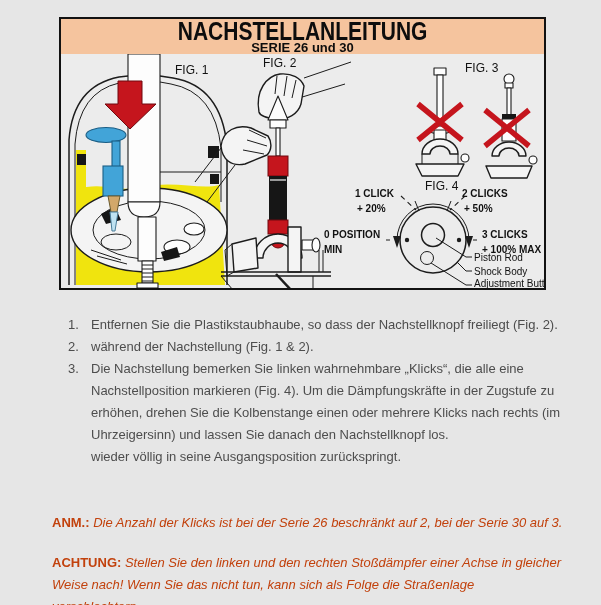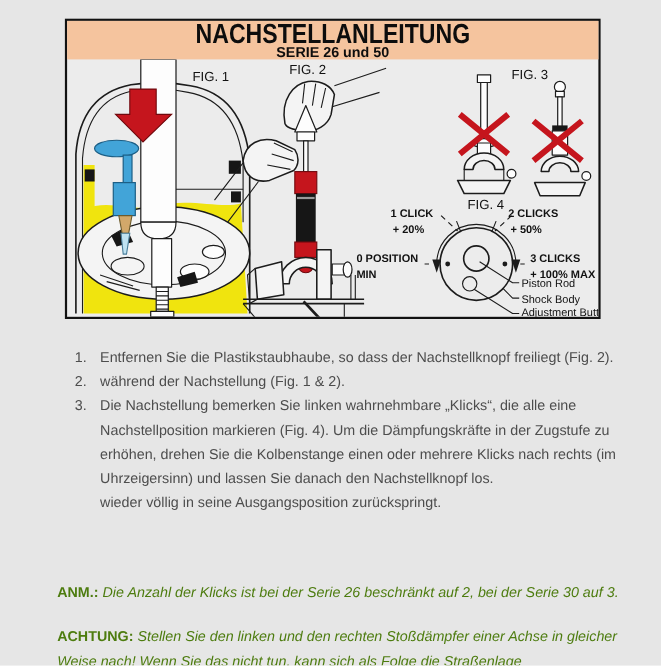--- a/index.html
+++ b/index.html
@@ -30,36 +30,36 @@
   .yellow{fill:var(--oil_yellow);}
   .ft{font:12px "Liberation Sans",sans-serif;fill:#111;}
   .ft4b{font:bold 10px "Liberation Sans",sans-serif;fill:#111;}
   .ft4{font:10px "Liberation Sans",sans-serif;fill:#111;}
 
   
   .instructions{position:absolute;left:68px;top:314px;font-size:13px;line-height:22px;color:#4d4d4d;}
   .item{display:flex;}
   .num{width:23px;flex:0 0 23px;}
   .lines div{white-space:nowrap;}
-  .note{position:absolute;left:52px;font-size:13px;line-height:22px;color:#4d7c0f;white-space:nowrap;margin-top:16px;}
+  .note{position:absolute;left:52px;font-size:13px;line-height:22px;color:#c2410c;white-space:nowrap;}
   .note-anm{top:512px;}
   .note-achtung{top:552px;white-space:normal;width:510px;}
   .b{font-weight:bold;font-style:normal;}
   .bi{font-weight:bold;}
   .i{font-style:italic;}
 </style>
 </head>
 <body>
 
 <div class="page">
 
   <div class="panel">
     <div class="panel-header">
       <div class="title">NACHSTELLANLEITUNG</div>
-      <div class="subtitle">SERIE 26 und 50</div>
+      <div class="subtitle">SERIE 26 und 30</div>
     </div>
 
     <svg class="figures" viewBox="0 0 483 234">
 
       <g>
         <rect class="yellow" x="15" y="96" width="10" height="40"></rect>
         <path class="yellow" d="M15,231 L15,136 C40,126 62,140 82,133 C112,126 140,136 158,131 L164,231 Z"></path>
         <path class="ln" d="M8,231 L8,86 Q12,32 58,23 L67,22"></path>
         <path class="lnt" d="M14,231 L14,90 Q18,38 58,29 L67,28"></path>
         <path class="ln" d="M99,22 L112,24 Q160,32 166,92 L166,231"></path>

